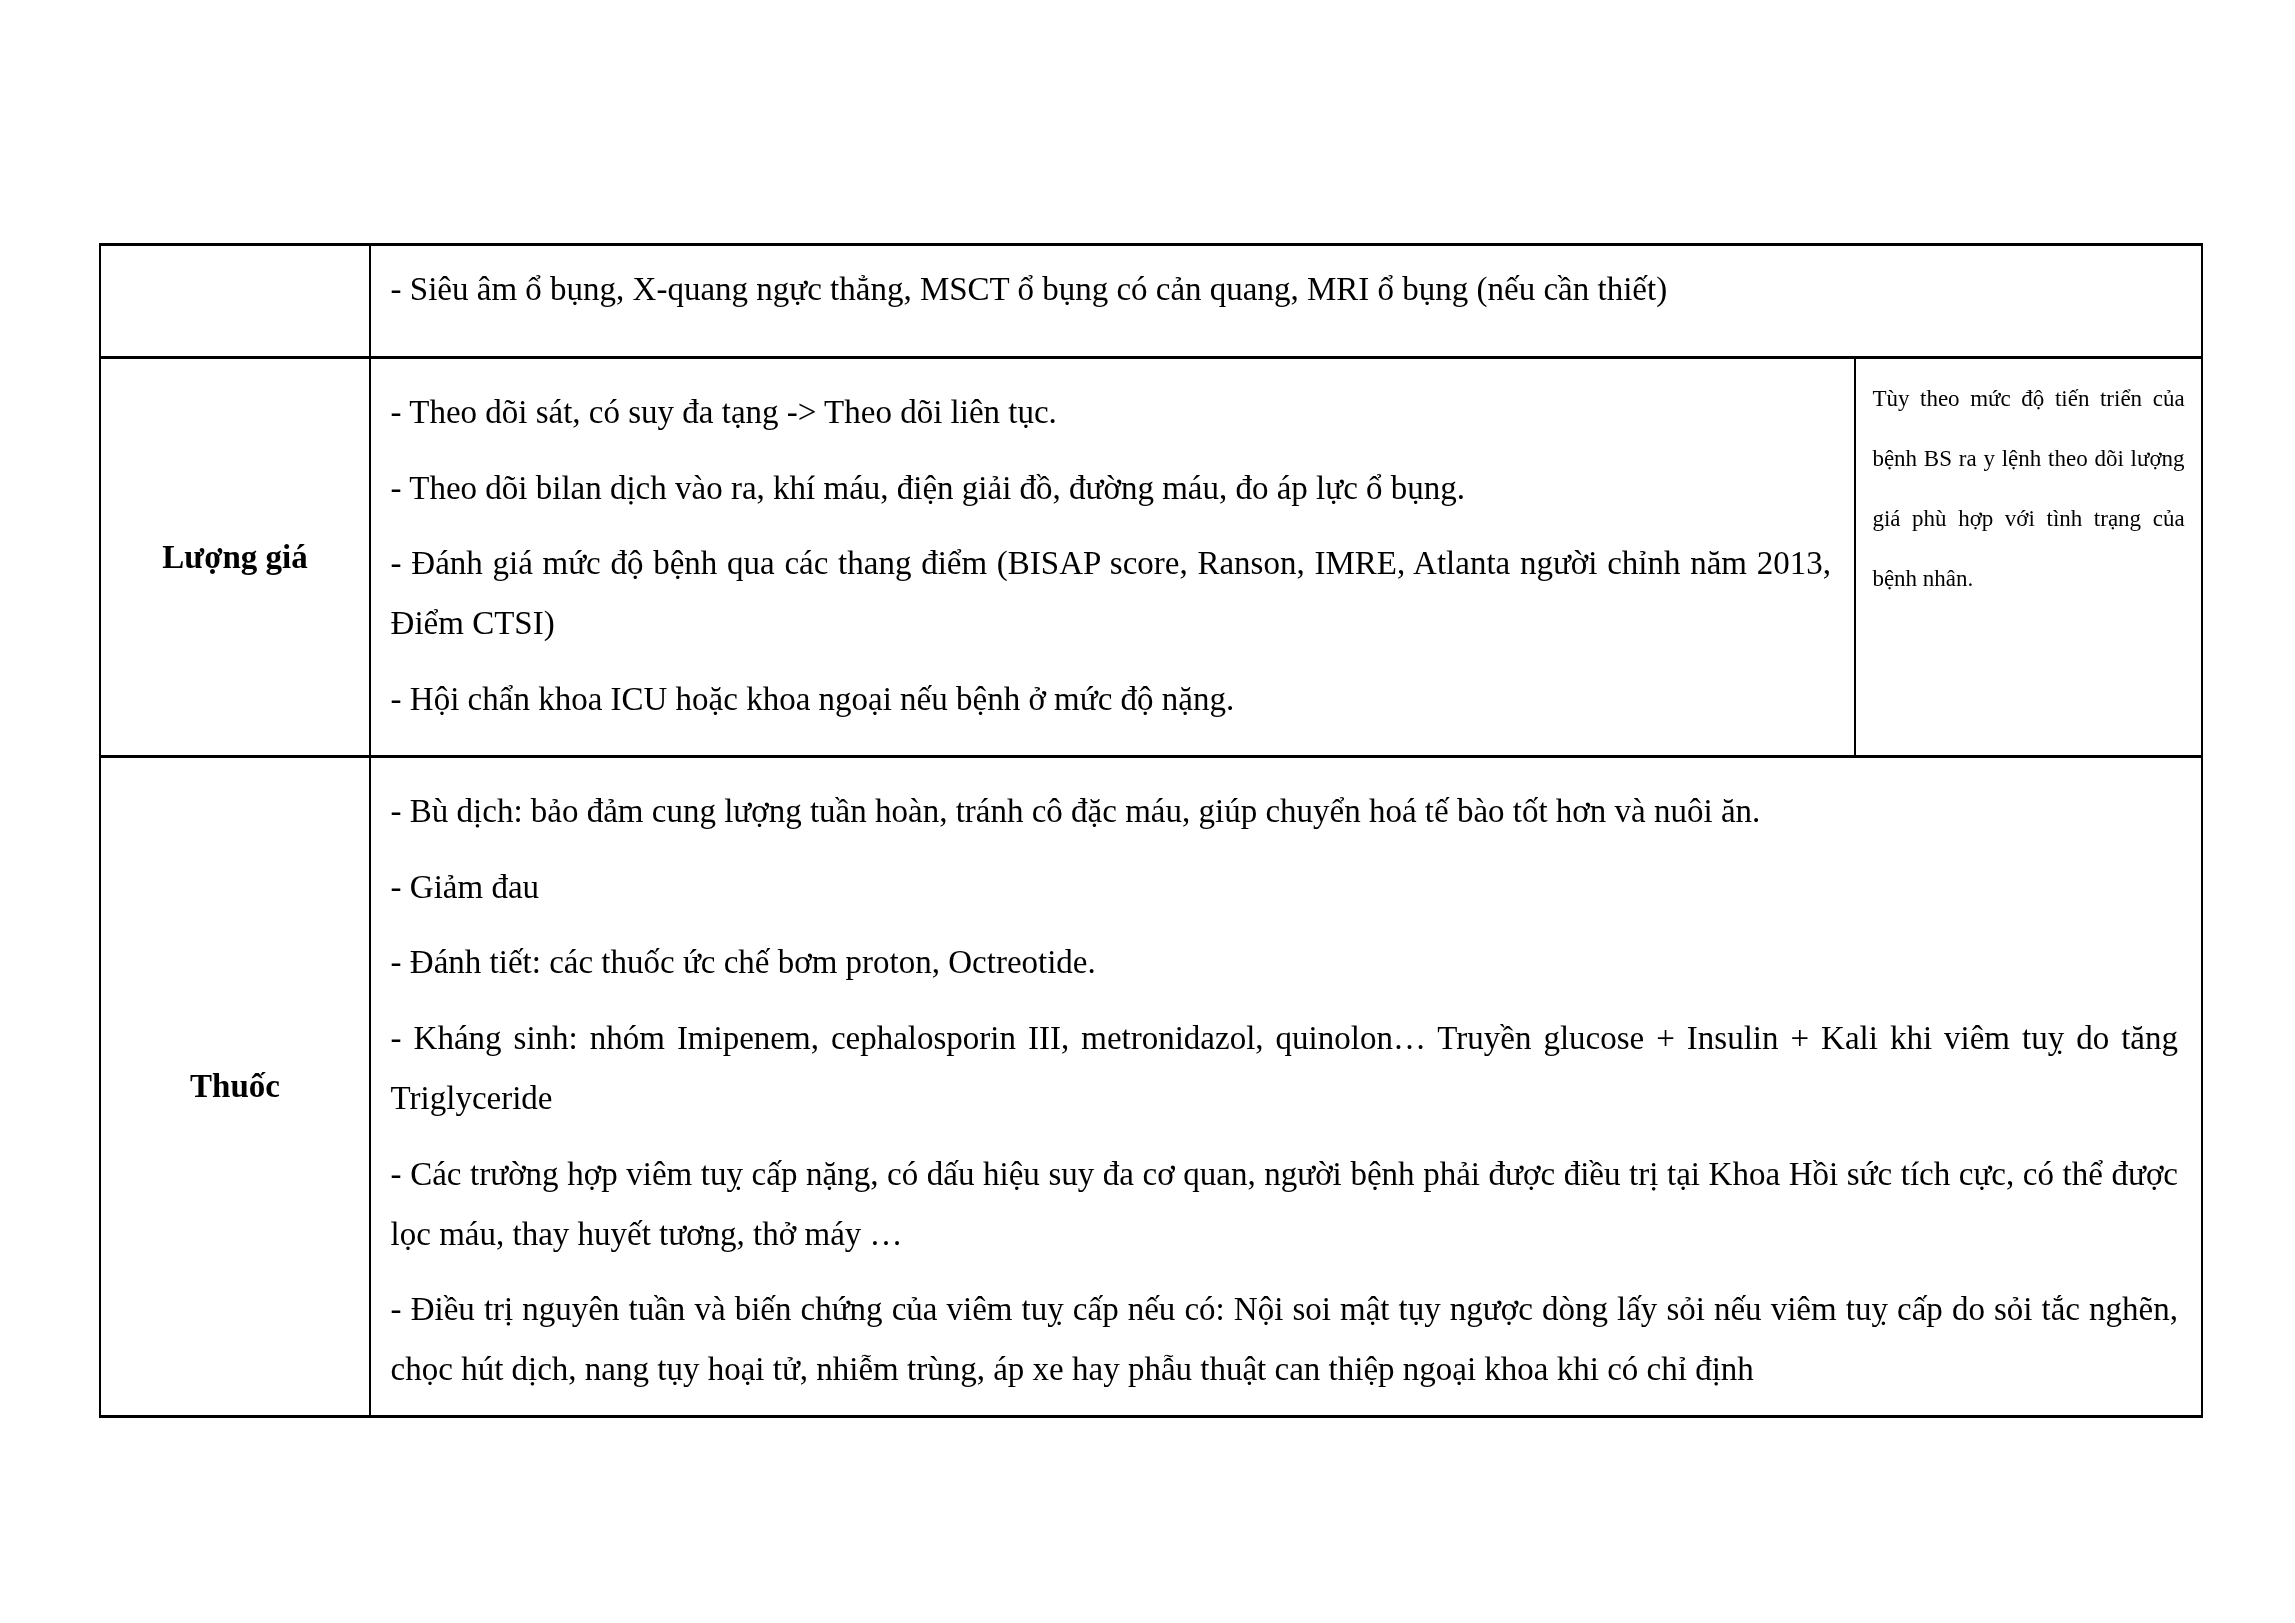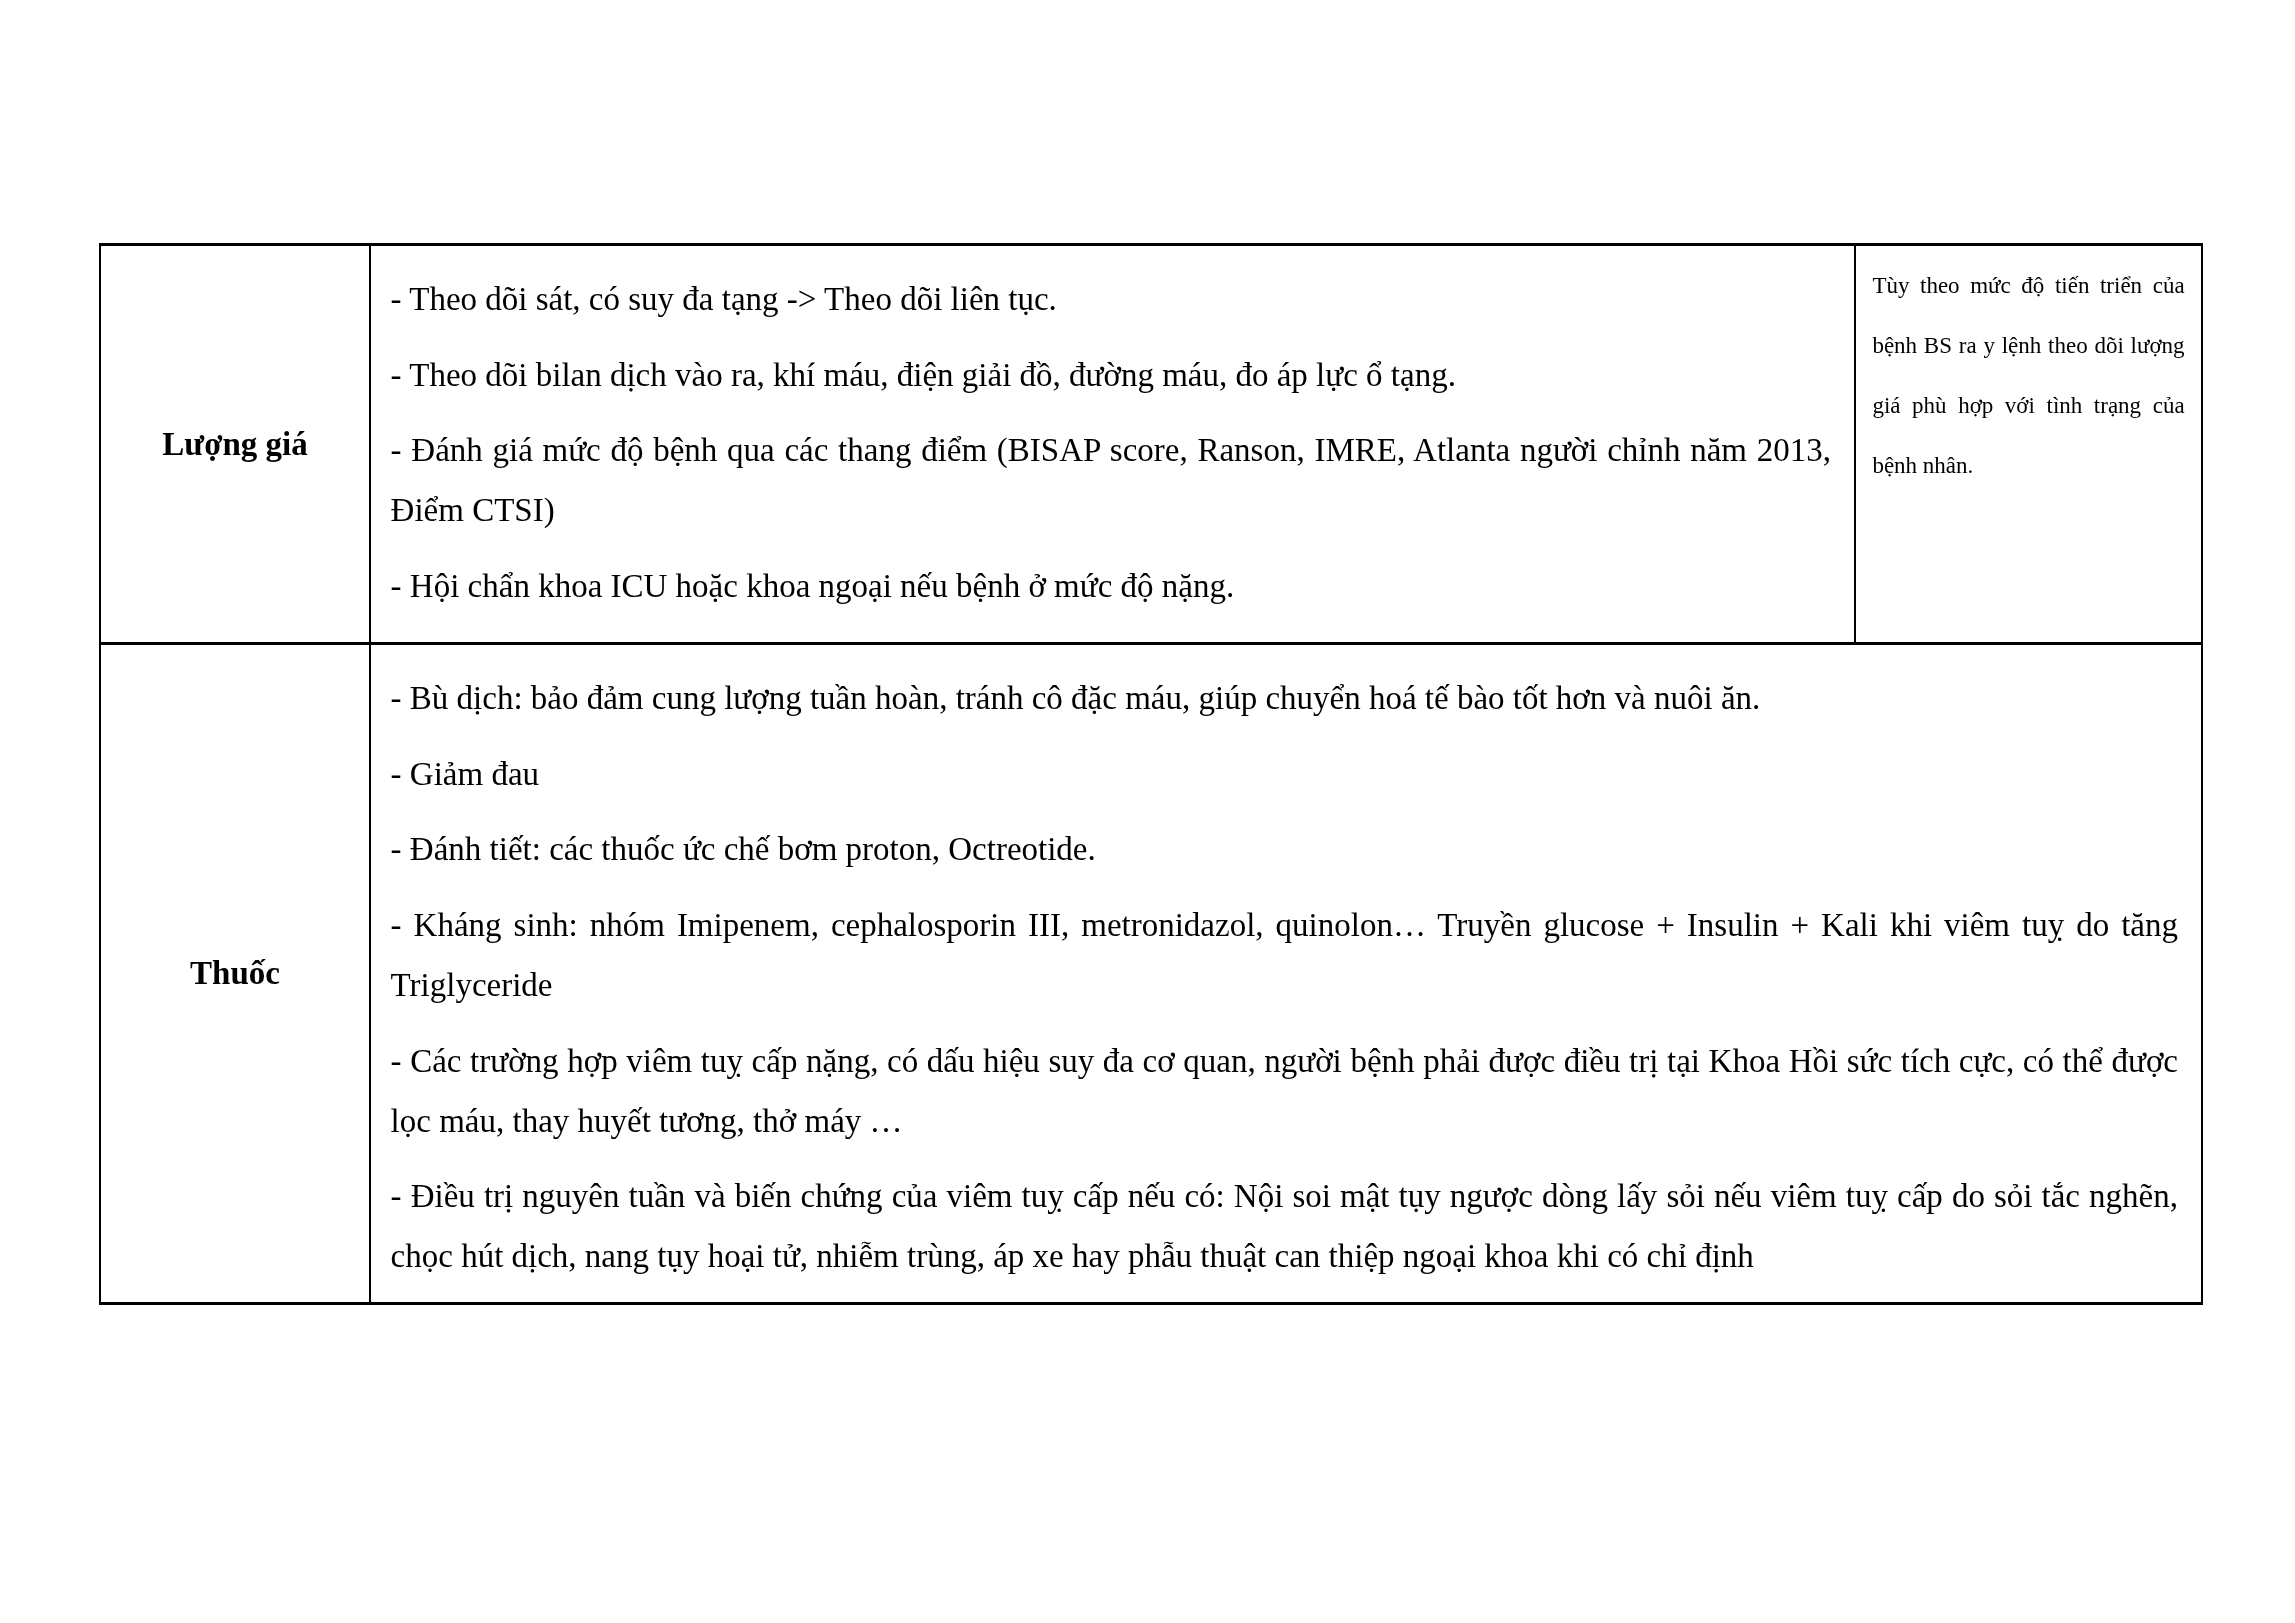--- a/index.html
+++ b/index.html
@@ -71,26 +71,32 @@
 <body>
 
 <table class="doc-table">
   <colgroup>
     <col style="width:270px">
     <col style="width:1485px">
     <col style="width:347px">
   </colgroup>
 
   <tbody>
+      <tr class="row-1">
+    <td class="label-cell"></td>
+    <td class="content-cell single" colspan="2">
+      <p>- Siêu âm ổ bụng, X-quang ngực thẳng, MSCT ổ bụng có cản quang, MRI ổ bụng (nếu cần thiết)</p>
+    </td>
+  </tr>
 
   <tr class="row-2">
     <td class="label-cell">Lượng giá</td>
     <td class="content-cell tall">
       <p>- Theo dõi sát, có suy đa tạng -&gt; Theo dõi liên tục.</p>
-      <p>- Theo dõi bilan dịch vào ra, khí máu, điện giải đồ, đường máu, đo áp lực ổ tạng.</p>
+      <p>- Theo dõi bilan dịch vào ra, khí máu, điện giải đồ, đường máu, đo áp lực ổ bụng.</p>
       <p>- Đánh giá mức độ bệnh qua các thang điểm (BISAP score, Ranson, IMRE, Atlanta người chỉnh năm 2013, Điểm CTSI)</p>
       <p>- Hội chẩn khoa ICU hoặc khoa ngoại nếu bệnh ở mức độ nặng.</p>
     </td>
     <td class="note-cell">
       <p>Tùy theo mức độ tiến triển của bệnh BS ra y lệnh theo dõi lượng giá phù hợp với tình trạng của bệnh nhân.</p>
     </td>
   </tr>
 
   <tr class="row-3">
     <td class="label-cell">Thuốc</td>

